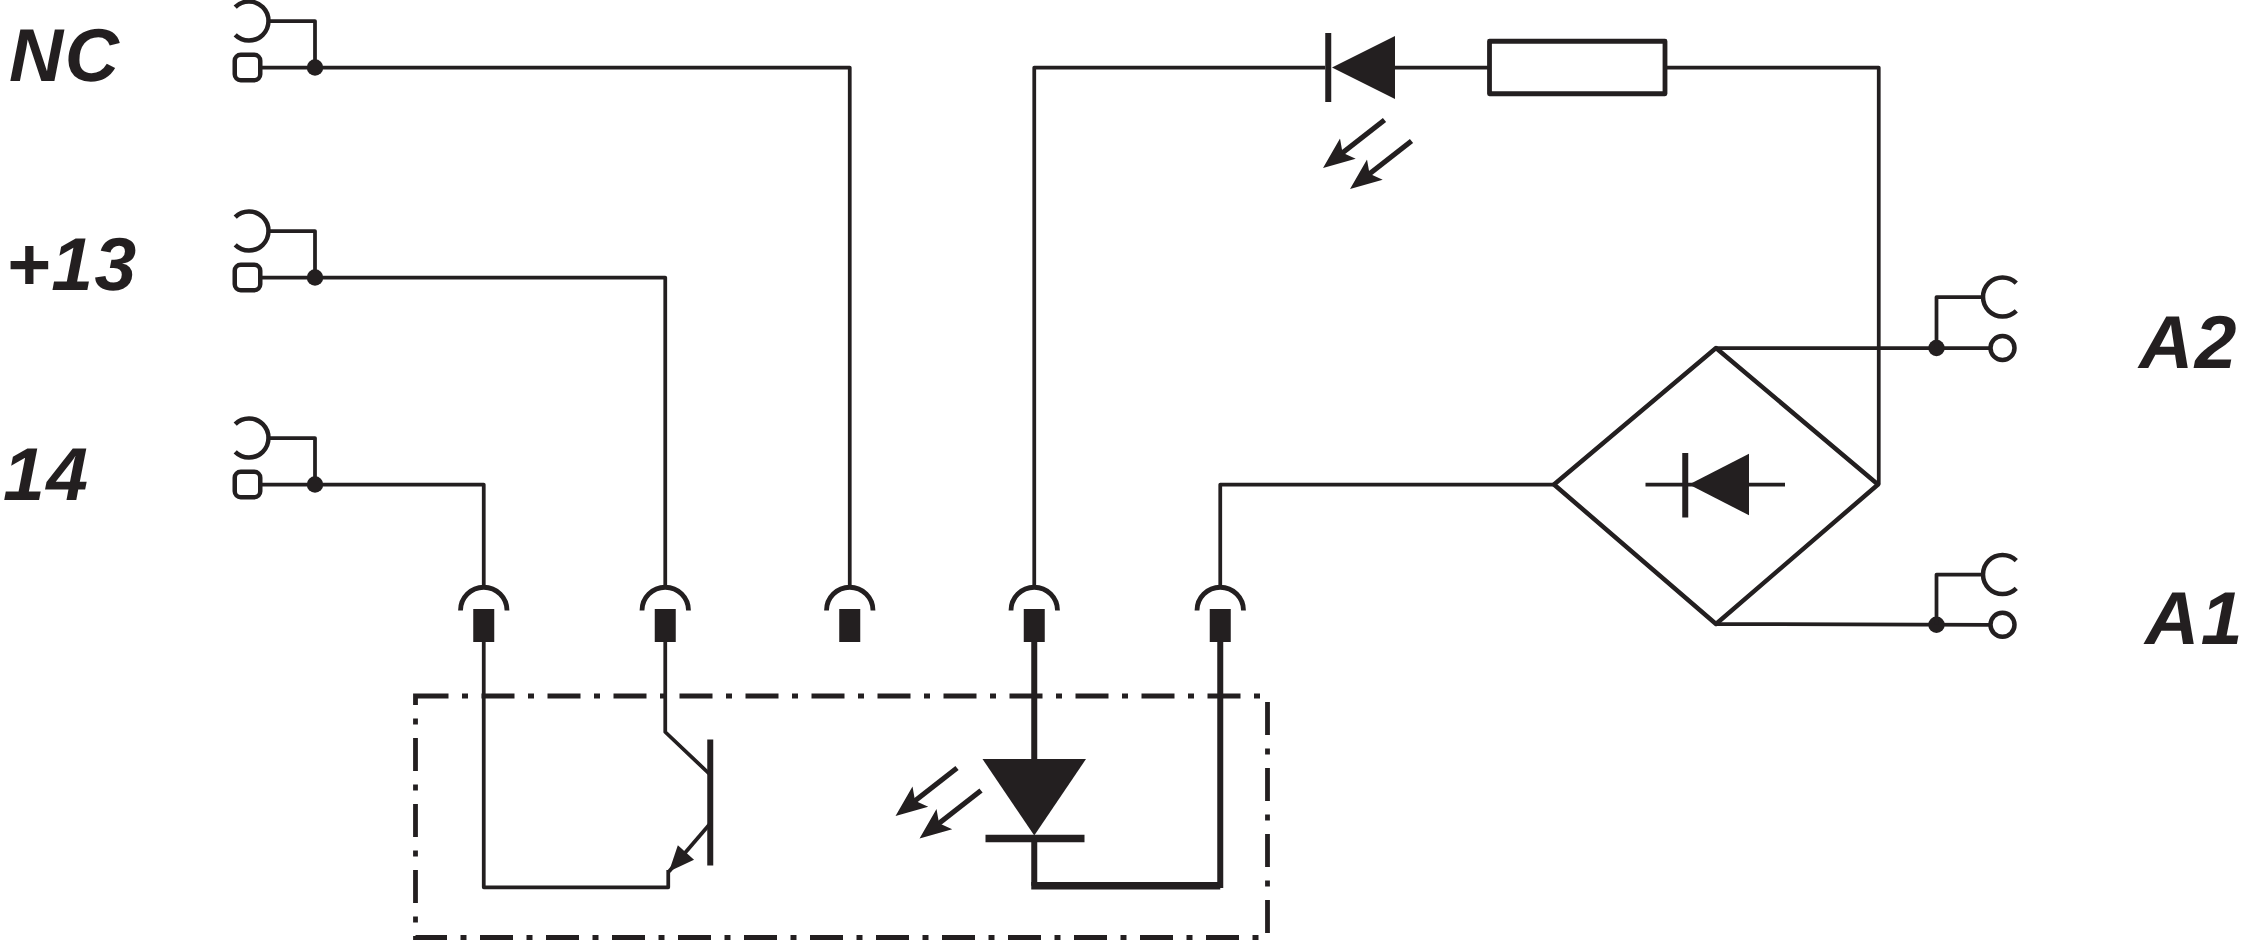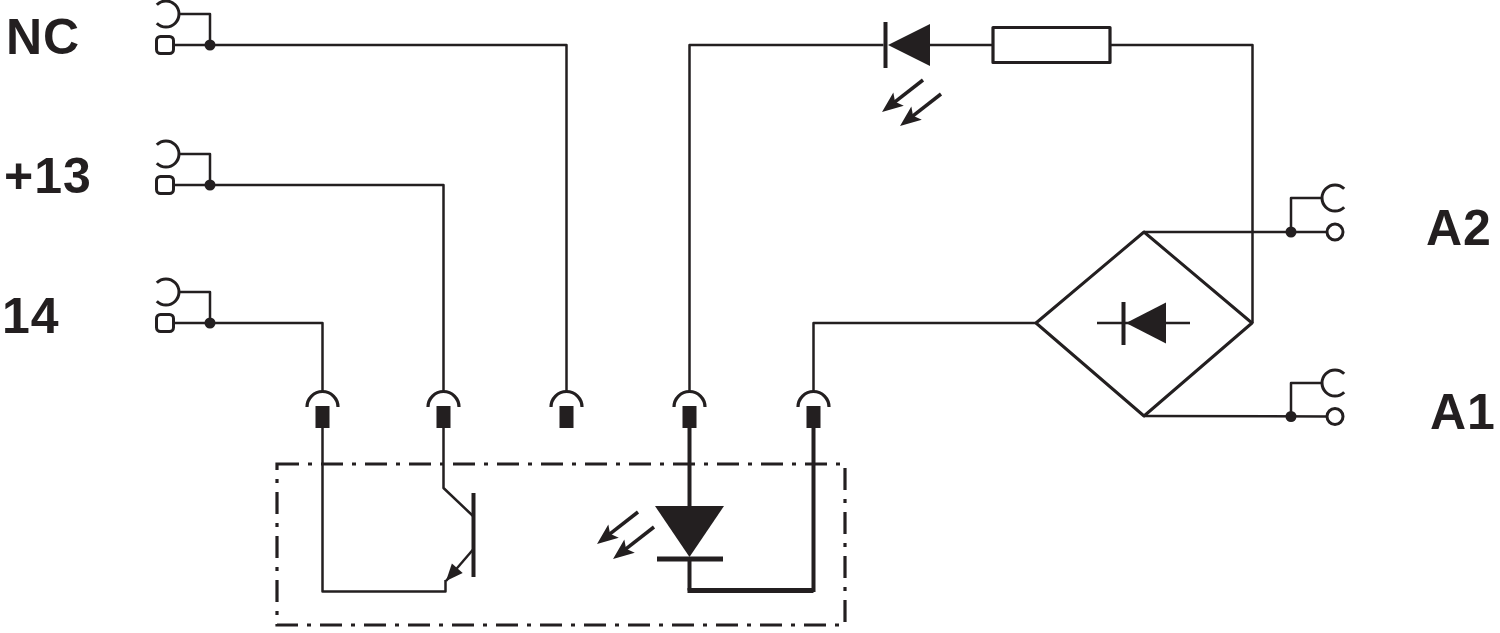--- a/index.html
+++ b/index.html
@@ -7,20 +7,21 @@
     padding: 0;
     background: #ffffff;
   }
   #stage {
     position: relative;
     width: 1500px;
     height: 633px;
     background: #ffffff;
     overflow: hidden;
     font-family: "Liberation Sans", sans-serif;
+    font-style: italic;
   }
   svg text {
     font-family: "Liberation Sans", "DejaVu Sans", sans-serif;
     font-weight: 700;
     font-size: 50px;
     fill: #231f20;
     letter-spacing: 1px;
   }
   .wire   { stroke: #231f20; stroke-width: 2.5; fill: none; stroke-linejoin: round; }
   .sym    { stroke: #231f20; stroke-width: 3;   fill: none; stroke-linejoin: round; }

